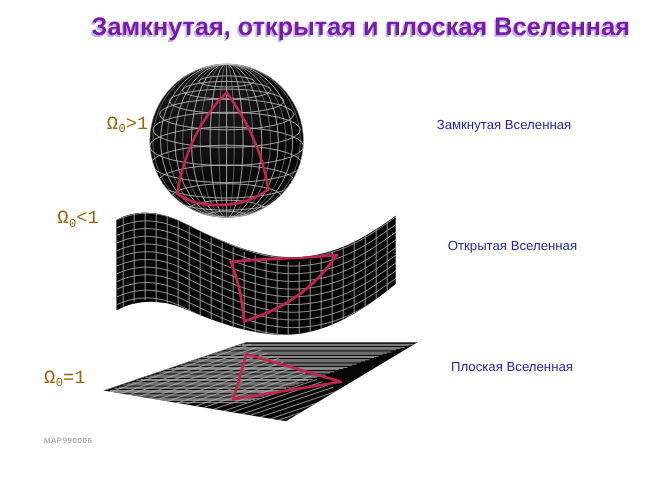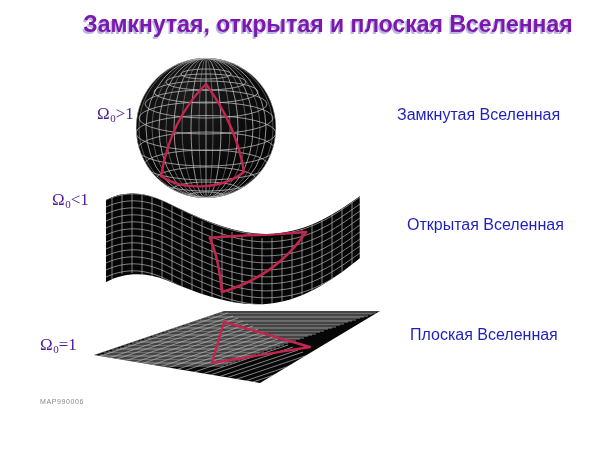--- a/index.html
+++ b/index.html
@@ -37,34 +37,34 @@
     letter-spacing: 0px;
     color: #7c18ad;
     text-shadow: -1.5px 1.5px 0 #b9b7e6;
     white-space: nowrap;
   }
 
   
   .caption {
     position: absolute;
     font-family: "Liberation Sans", sans-serif;
-    font-size: 16px;
+    font-size: 12px;
     color: #1f1fbe;
     white-space: nowrap;
   }
   #caption-closed { left: 369px; top: 106px; }
   #caption-open   { left: 379px; top: 216px; }
   #caption-flat   { left: 382px; top: 326px; }
 
   
   .omega {
     position: absolute;
-    font-family: Liberation Serif, serif;
+    font-family: Liberation Mono, monospace;
     font-size: 17px;
-    color: #4c1d95;
+    color: #a16207;
     white-space: nowrap;
   }
   .omega .sub {
     font-size: 11px;
     vertical-align: -0.28em;
     padding-left: 0.5px;
   }
   #omega-closed { left: 69px; top: 104px; }
   #omega-open   { left: 24px; top: 190px; }
   #omega-flat   { left: 12px; top: 335px; text-align: right; }

